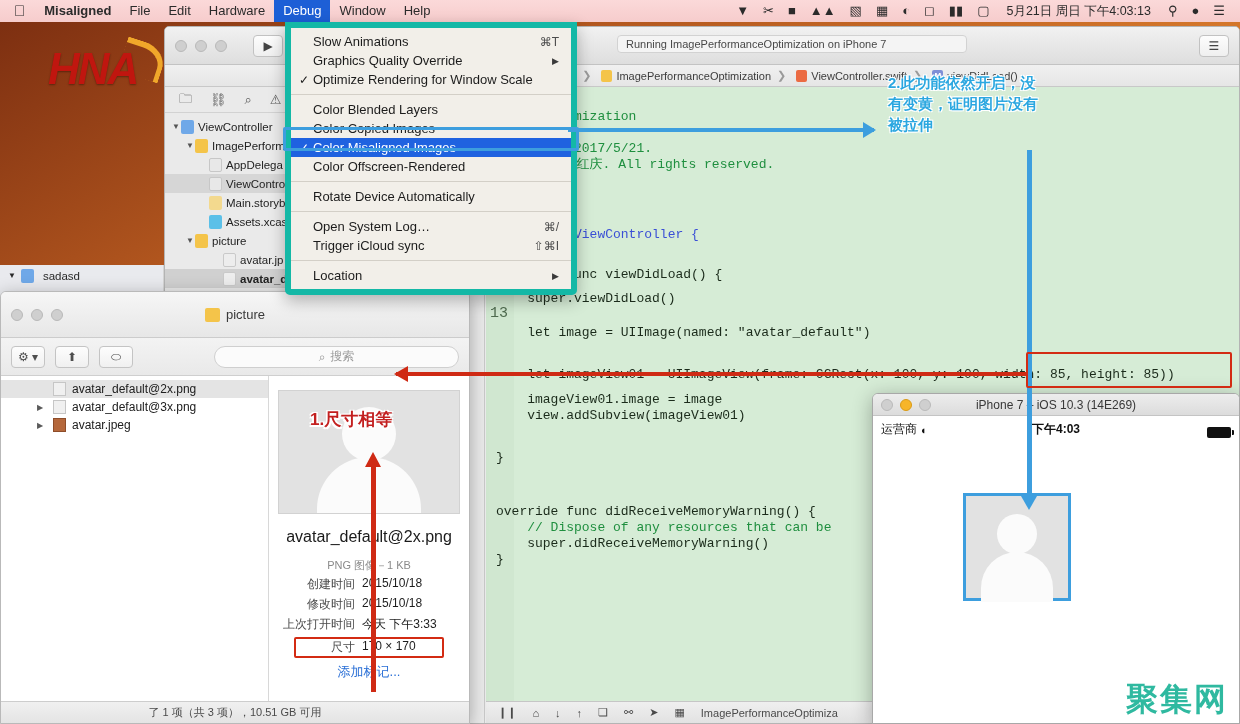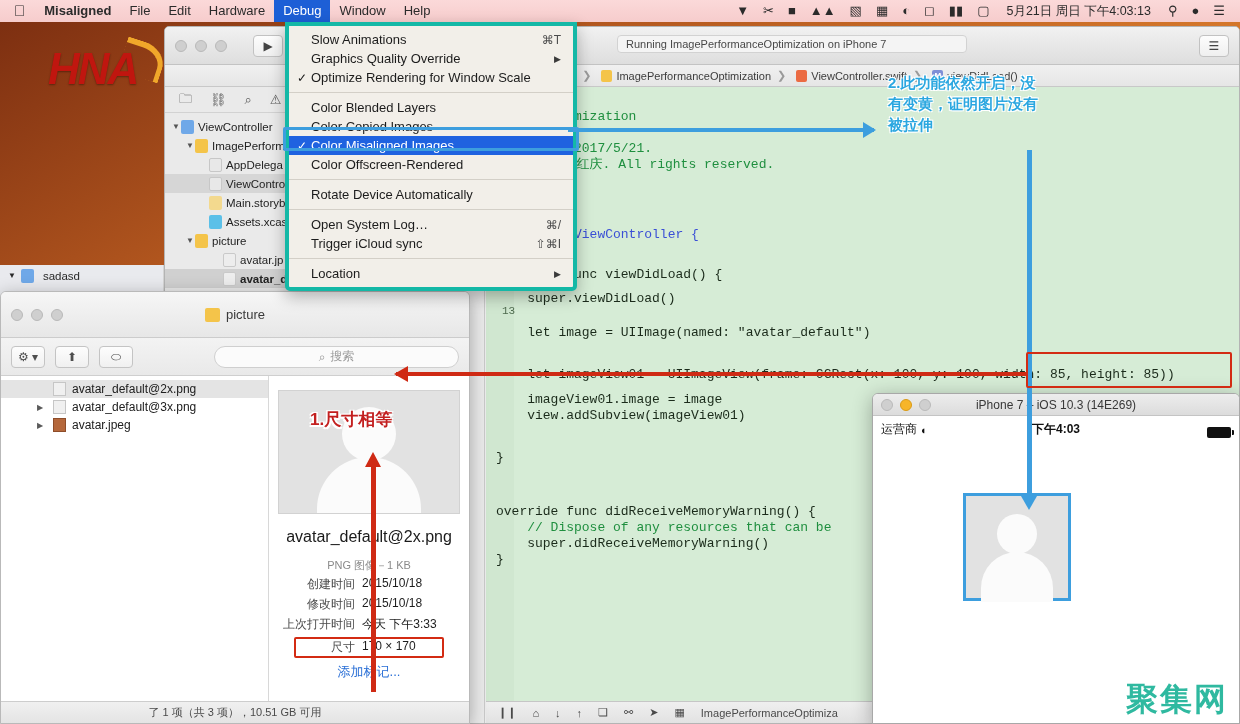--- a/index.html
+++ b/index.html
@@ -121,21 +121,21 @@
   
   #xcode-bottom{
     position:absolute; left:321px; right:0; bottom:0; height:22px;
     background:linear-gradient(#efefef,#e2e2e2); border-top:1px solid #c6c6c6;
     display:flex; align-items:center; gap:16px; padding:0 12px; font-size:11px; color:#4a4a4a;
   }
 
   
   #debug-menu{
     position:absolute; left:285px; top:22px; width:292px;
-    background:#f2efe9; border:4px solid #14b8a6; border-radius:0 0 5px 5px;
+    background:#f2efe9; border:6px solid #14b8a6; border-radius:0 0 5px 5px;
     box-shadow:0 6px 16px rgba(0,0,0,.28); z-index:100; padding:4px 0;
     font-size:13px; color:#1c1c1c;
   }
   .dm-item{ height:19px; display:flex; align-items:center; padding:0 12px 0 8px; white-space:nowrap;}
   .dm-item.hl{ background:#1f62e0; color:#fff; }
   .dm-check{ width:14px; display:inline-block; font-size:12px;}
   .dm-label{ flex:1; }
   .dm-key{ color:#4c4c4c; font-size:12px; }
   .dm-sep{ height:1px; background:#d3cfc7; margin:5px 0; }
   .dm-arrow{ font-size:9px; color:#3a3a3a; }
@@ -387,21 +387,21 @@
       <div class="trow" style="padding-left:34px">
         <span class="tw"></span>
         <span class="tico i-story"></span>
         <span>LaunchScreen.storyboard</span>
       </div>
     </div>
   </div>
 
   <div id="editor">
     <div class="gutter">
-      <div style="position:absolute; left:16px; top:218px; font-size:11px; color:#4f6b4f;">13</div>
+      <div style="position:absolute; left:4px; top:218px; font-size:15px; color:#4f6b4f;">13</div>
     </div>
     <div class="code">
       <div class="cl cmt">ller.swift</div>
       <div class="cl cmt">rmanceOptimization</div>
       <div class="cl cmt"></div>
       <div class="cl cmt"> 王红庆 on 2017/5/21.</div>
       <div class="cl cmt">© 2017年 王红庆. All rights reserved.</div>
       <div class="cl"></div>
       <div class="cl"></div>
       <div class="cl" style="height:22px"></div>

